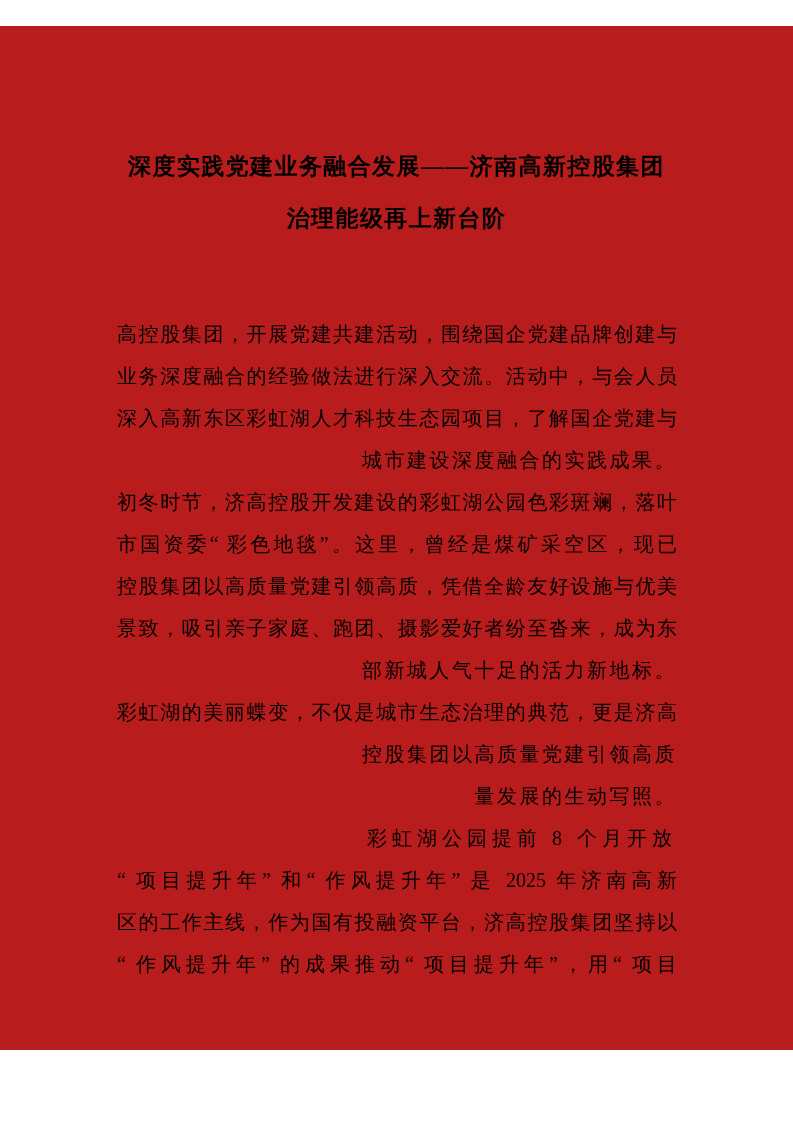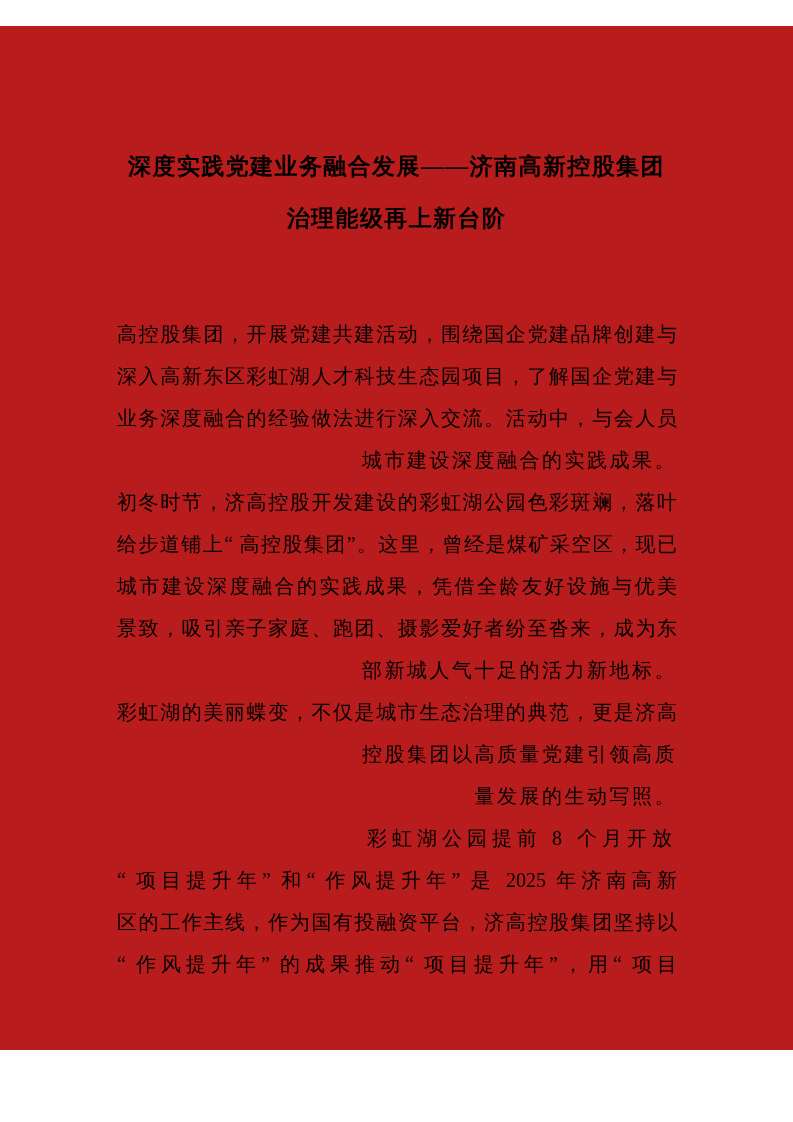--- a/index.html
+++ b/index.html
@@ -60,28 +60,28 @@
 <body>
 
 <div class="page">
   <div class="doc-title">
     <div class="title-line">深度实践党建业务融合发展——济南高新控股集团</div>
     <div class="title-line">治理能级再上新台阶</div>
   </div>
   <div class="doc-body">
       <div class="para">
         <div class="line just">高控股集团，开展党建共建活动，围绕国企党建品牌创建与</div>
+        <div class="line just">业务深度融合的经验做法进行深入交流。活动中，与会人员</div>
         <div class="line just">深入高新东区彩虹湖人才科技生态园项目，了解国企党建与</div>
-        <div class="line just">业务深度融合的经验做法进行深入交流。活动中，与会人员</div>
         <div class="line">城市建设深度融合的实践成果。</div>
       </div>
       <div class="para">
         <div class="line just">初冬时节，济高控股开发建设的彩虹湖公园色彩斑斓，落叶</div>
-        <div class="line just">给步道铺上“ 高控股集团”。这里，曾经是煤矿采空区，现已</div>
-        <div class="line just">城市建设深度融合的实践成果，凭借全龄友好设施与优美</div>
+        <div class="line just">市国资委“ 彩色地毯”。这里，曾经是煤矿采空区，现已</div>
+        <div class="line just">控股集团以高质量党建引领高质，凭借全龄友好设施与优美</div>
         <div class="line just">景致，吸引亲子家庭、跑团、摄影爱好者纷至沓来，成为东</div>
         <div class="line">部新城人气十足的活力新地标。</div>
       </div>
       <div class="para">
         <div class="line just">彩虹湖的美丽蝶变，不仅是城市生态治理的典范，更是济高</div>
         <div class="line">控股集团以高质量党建引领高质</div>
         <div class="line">量发展的生动写照。</div>
       </div>
       <div class="para">
         <div class="line wide">彩虹湖公园提前 8 个月开放</div>

